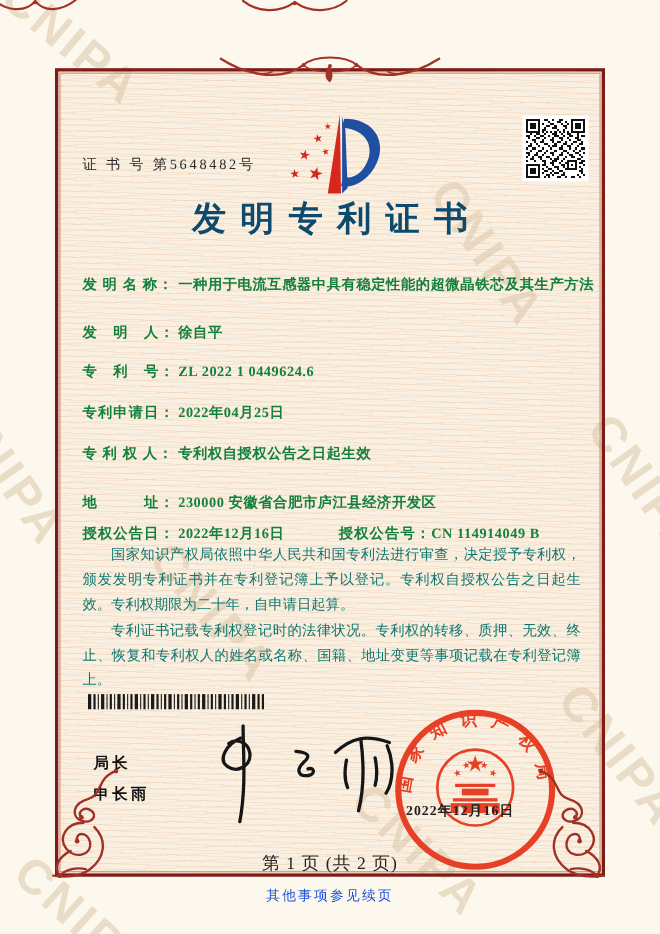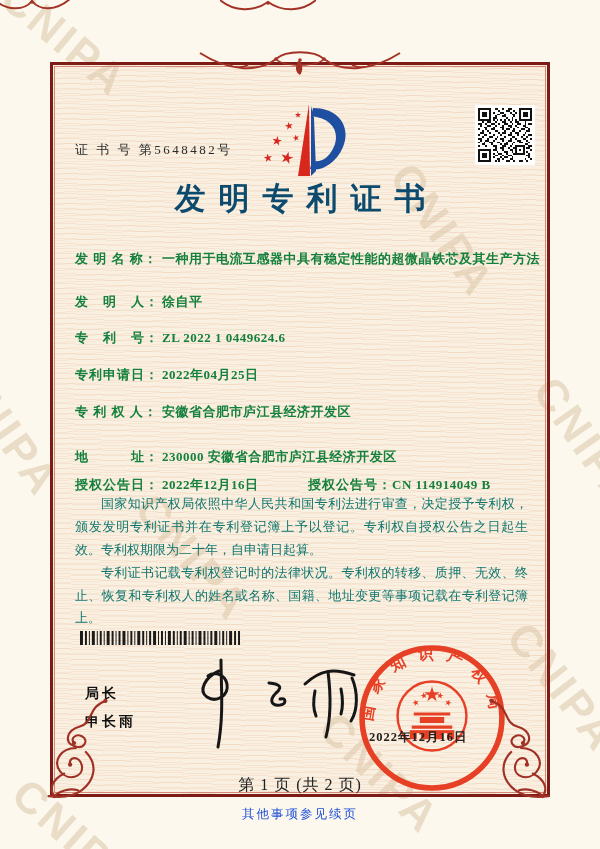--- a/index.html
+++ b/index.html
@@ -154,21 +154,21 @@
     <div class="field f2">
       <span class="flabel">发　明　人：</span><span class="fvalue">徐自平</span>
     </div>
     <div class="field f3">
       <span class="flabel">专　利　号：</span><span class="fvalue">ZL 2022 1 0449624.6</span>
     </div>
     <div class="field f4">
       <span class="flabel">专利申请日：</span><span class="fvalue">2022年04月25日</span>
     </div>
     <div class="field f5">
-      <span class="flabel">专 利 权 人：</span><span class="fvalue">安徽省合肥市庐江县经济开发区</span>
+      <span class="flabel">专 利 权 人：</span><span class="fvalue">专利权自授权公告之日起生效</span>
     </div>
     <div class="field f6">
       <span class="flabel">地　　　址：</span><span class="fvalue">230000 安徽省合肥市庐江县经济开发区</span>
     </div>
     <div class="field f7">
       <span class="flabel">授权公告日：</span><span class="fvalue">2022年12月16日</span>
       <span class="fgroup2">
         <span class="flabel" style="min-width:0">授权公告号：</span><span class="fvalue">CN 114914049 B</span>
       </span>
     </div>

